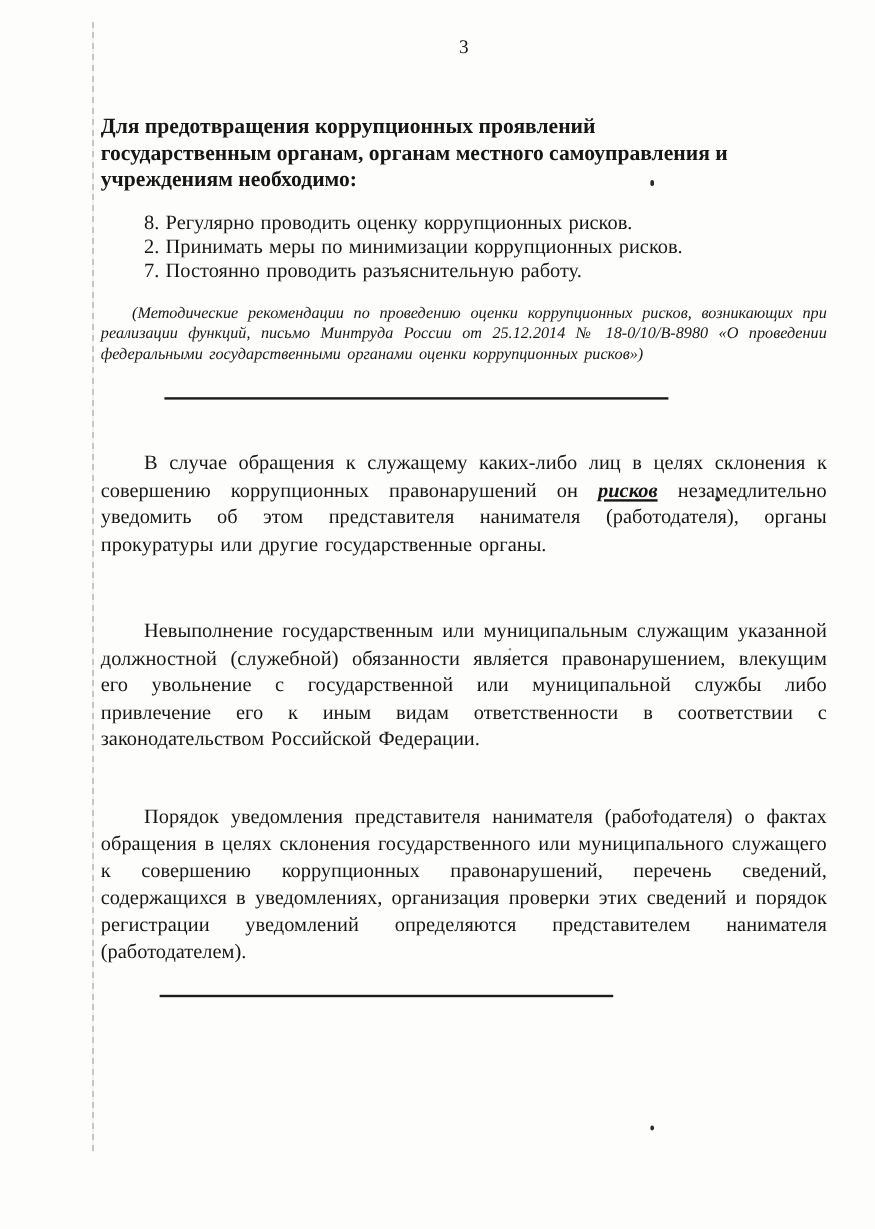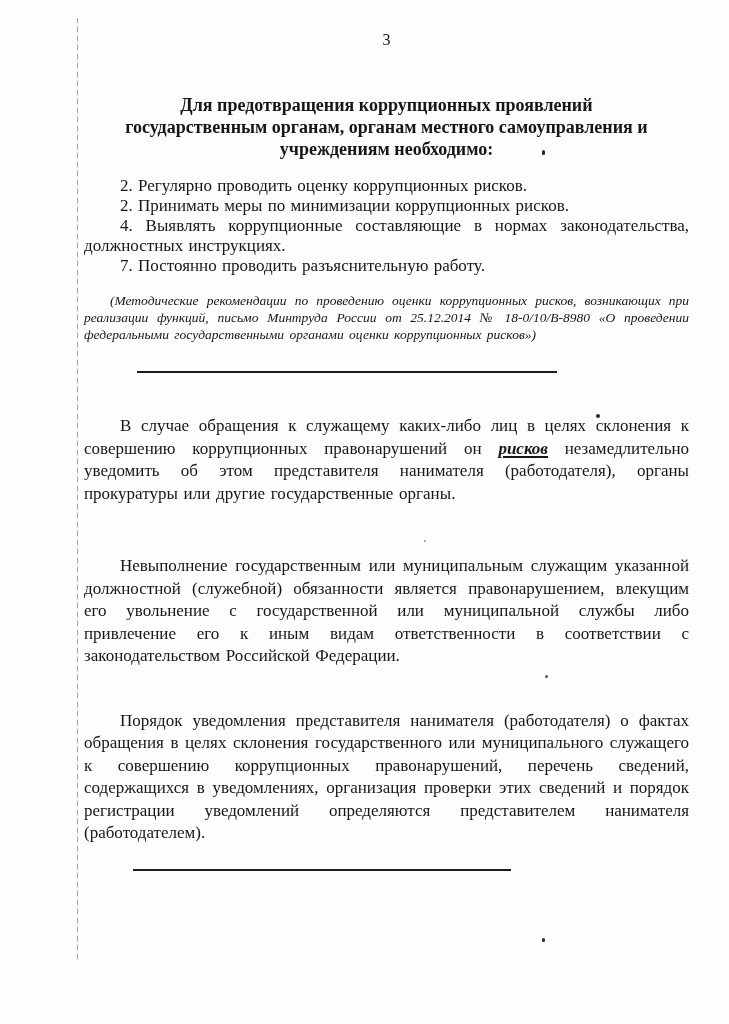--- a/index.html
+++ b/index.html
@@ -29,21 +29,20 @@
   .speck.s3 { left: 545px; top: 675px; width: 3px; height: 3px; opacity: .8; }
   .speck.s4 { left: 424px; top: 540px; width: 2px; height: 2px; opacity: .5; }
   .speck.s5 { left: 542px; top: 938px; width: 3px; height: 4px; border-radius: 2px; }
   .page-number {
     text-align: center;
     font-size: 16px;
     line-height: 20px;
   }
   .heading {
     margin-top: 44px;
-    text-align: center;
     font-weight: bold;
     font-size: 18px;
     line-height: 22px;
   }
   .list { margin-top: 16px; }
   .list-item {
     font-size: 17px;
     line-height: 20px;
     text-align: justify;
     text-indent: 36px;
@@ -95,23 +94,22 @@
 
   <div class="page-number">3</div>
 
   <div class="heading">
     <div>Для предотвращения коррупционных проявлений</div>
     <div>государственным органам, органам местного самоуправления и</div>
     <div>учреждениям необходимо:</div>
   </div>
 
   <div class="list">
-    <div class="list-item">2. Регулярно проводить оценку коррупционных рисков.</div>
+    <div class="list-item">8. Регулярно проводить оценку коррупционных рисков.</div>
     <div class="list-item">2. Принимать меры по минимизации коррупционных рисков.</div>
-    <div class="list-item">4. Выявлять коррупционные составляющие в нормах законодательства, должностных инструкциях.</div>
     <div class="list-item">7. Постоянно проводить разъяснительную работу.</div>
   </div>
 
   <div class="citation first">(Методические рекомендации по проведению оценки коррупционных рисков, возникающих при реализации функций, письмо Минтруда России от 25.12.2014 № 18-0/10/В-8980 «О проведении федеральными государственными органами оценки коррупционных рисков»)</div>
 
   <div class="rule top"></div>
 
   <div class="para p1"><span>В случае обращения к служащему каких-либо лиц в целях склонения к совершению коррупционных правонарушений он </span><span class="emph">рисков</span><span> незамедлительно уведомить об этом представителя нанимателя (работодателя), органы прокуратуры или другие государственные органы.</span></div>
 
   <div class="para p2">Невыполнение государственным или муниципальным служащим указанной должностной (служебной) обязанности является правонарушением, влекущим его увольнение с государственной или муниципальной службы либо привлечение его к иным видам ответственности в соответствии с законодательством Российской Федерации.</div>

